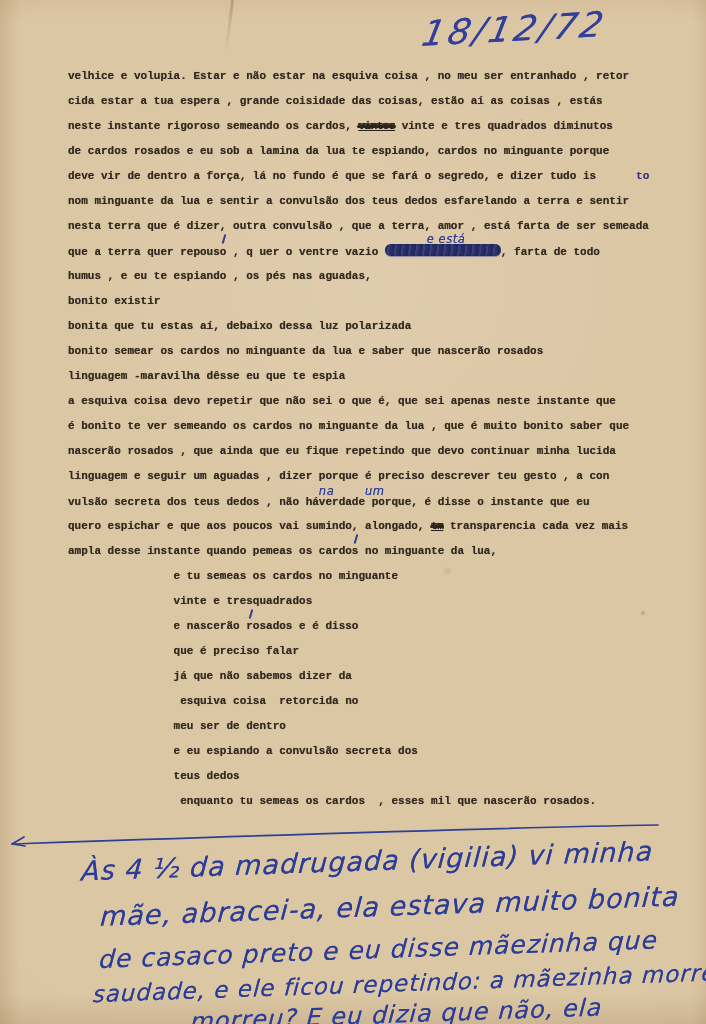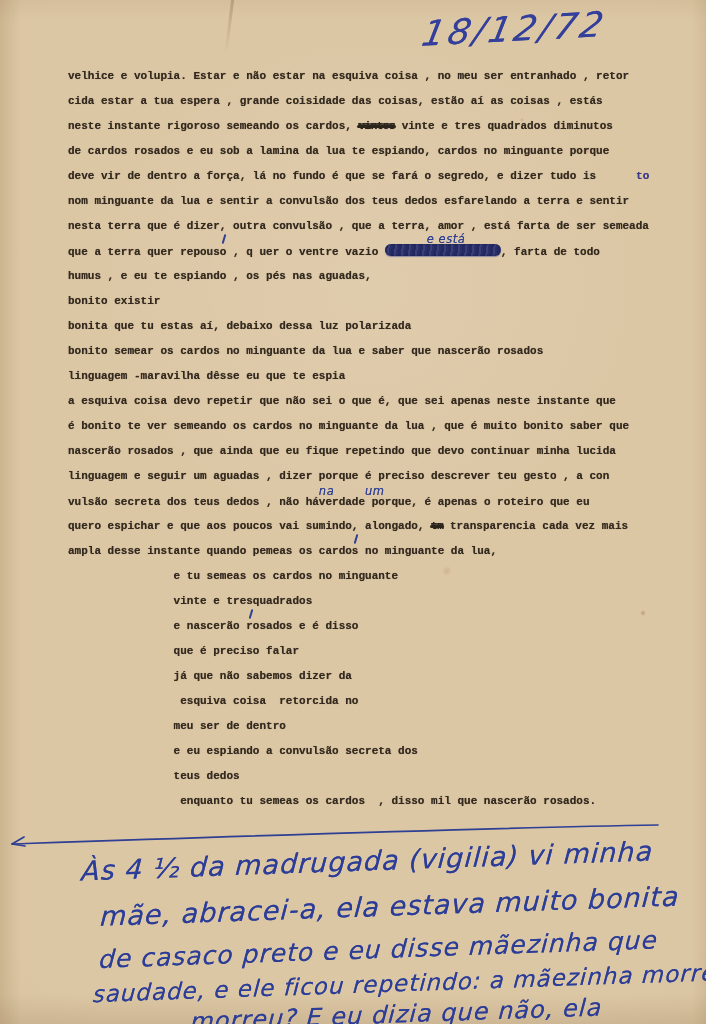--- a/index.html
+++ b/index.html
@@ -33,21 +33,21 @@
   }
   
   .typed{
     position:absolute;left:68px;top:64px;width:606px;
     font-family:"Liberation Mono","DejaVu Sans Mono",monospace;
     font-size:11px;font-weight:bold;line-height:25px;
     color:#33291e;text-shadow:0 0 0.7px rgba(51,41,30,0.65);
   }
   .tline{white-space:pre;height:25px;}
   .seg{white-space:pre;}
-  .seg-struck{position:relative;letter-spacing:-0.5px;color:#262019;}
+  .seg-struck{position:relative;letter-spacing:-0.5px;color:#262019;text-decoration:underline;}
   .seg-struck::after{
     content:"";position:absolute;left:-1px;right:-1px;top:42%;height:3px;
     background:#2c251c;border-radius:2px;
   }
   .seg-struck::before{
     content:"";position:absolute;left:0;right:0;top:22%;height:2px;
     background:rgba(44,37,28,0.75);
   }
   .seg-blot{
     display:inline-block;width:116px;height:12px;vertical-align:-1px;
@@ -104,33 +104,33 @@
       <div class="tline"><span class="seg">que a terra quer repouso , q uer o ventre vazio </span><span class="seg seg-blot"></span><span class="seg seg-ins-left">e está</span><span class="seg">, farta de todo</span></div>
       <div class="tline"><span class="seg">humus , e eu te espiando , os pés nas aguadas,</span></div>
       <div class="tline"><span class="seg">bonito existir</span></div>
       <div class="tline"><span class="seg">bonita que tu estas aí, debaixo dessa luz polarizada</span></div>
       <div class="tline"><span class="seg">bonito semear os cardos no minguante da lua e saber que nascerão rosados</span></div>
       <div class="tline"><span class="seg">linguagem -maravilha dêsse eu que te espia</span></div>
       <div class="tline"><span class="seg">a esquiva coisa devo repetir que não sei o que é, que sei apenas neste instante que</span></div>
       <div class="tline"><span class="seg">é bonito te ver semeando os cardos no minguante da lua , que é muito bonito saber que</span></div>
       <div class="tline"><span class="seg">nascerão rosados , que ainda que eu fique repetindo que devo continuar minha lucida</span></div>
       <div class="tline"><span class="seg">linguagem e seguir um aguadas , dizer porque é preciso descrever teu gesto , a con</span></div>
-      <div class="tline"><span class="seg">vulsão secreta dos teus dedos , não há</span><span class="seg seg-ins">na</span><span class="seg">verdade</span><span class="seg seg-ins">um</span><span class="seg"> porque, é apenas o roteiro que eu</span></div>
+      <div class="tline"><span class="seg">vulsão secreta dos teus dedos , não há</span><span class="seg seg-ins">na</span><span class="seg">verdade</span><span class="seg seg-ins">um</span><span class="seg"> porque, é disse o instante que eu</span></div>
       <div class="tline"><span class="seg">quero espichar e que aos poucos vai sumindo,</span><span class="seg seg-caret"></span><span class="seg"> alongado, </span><span class="seg seg-struck">tm</span><span class="seg"> transparencia cada vez mais</span></div>
       <div class="tline"><span class="seg">ampla desse instante quando pemeas os cardos no minguante da lua,</span></div>
       <div class="tline"><span class="seg">                e tu semeas os cardos no minguante</span></div>
       <div class="tline"><span class="seg">                vinte e tres</span><span class="seg seg-caret"></span><span class="seg">quadrados</span></div>
       <div class="tline"><span class="seg">                e nascerão rosados e é disso</span></div>
       <div class="tline"><span class="seg">                que é preciso falar</span></div>
       <div class="tline"><span class="seg">                já que não sabemos dizer da</span></div>
       <div class="tline"><span class="seg">                 esquiva coisa  retorcida no</span></div>
       <div class="tline"><span class="seg">                meu ser de dentro</span></div>
       <div class="tline"><span class="seg">                e eu espiando a convulsão secreta dos</span></div>
       <div class="tline"><span class="seg">                teus dedos</span></div>
-      <div class="tline"><span class="seg">                 enquanto tu semeas os cardos  , disso mil que nascerão rosados.</span></div>
+      <div class="tline"><span class="seg">                 enquanto tu semeas os cardos  , esses mil que nascerão rosados.</span></div>
     </div>
 
   <svg class="pen-rule" width="660" height="30" viewBox="0 0 660 30">
     <path d="M6,24 C210,17 470,8 652,5" fill="none" stroke="#2e3f94" stroke-width="1.7" stroke-linecap="round"></path>
     <path d="M6,24 L18,17 M6,24 L19,26" fill="none" stroke="#2e3f94" stroke-width="1.7" stroke-linecap="round"></path>
   </svg>
 
   <div class="note">
       <div class="note-line">Às 4 ½ da madrugada (vigilia) vi minha</div>
       <div class="note-line">mãe, abracei-a, ela estava muito bonita</div>

